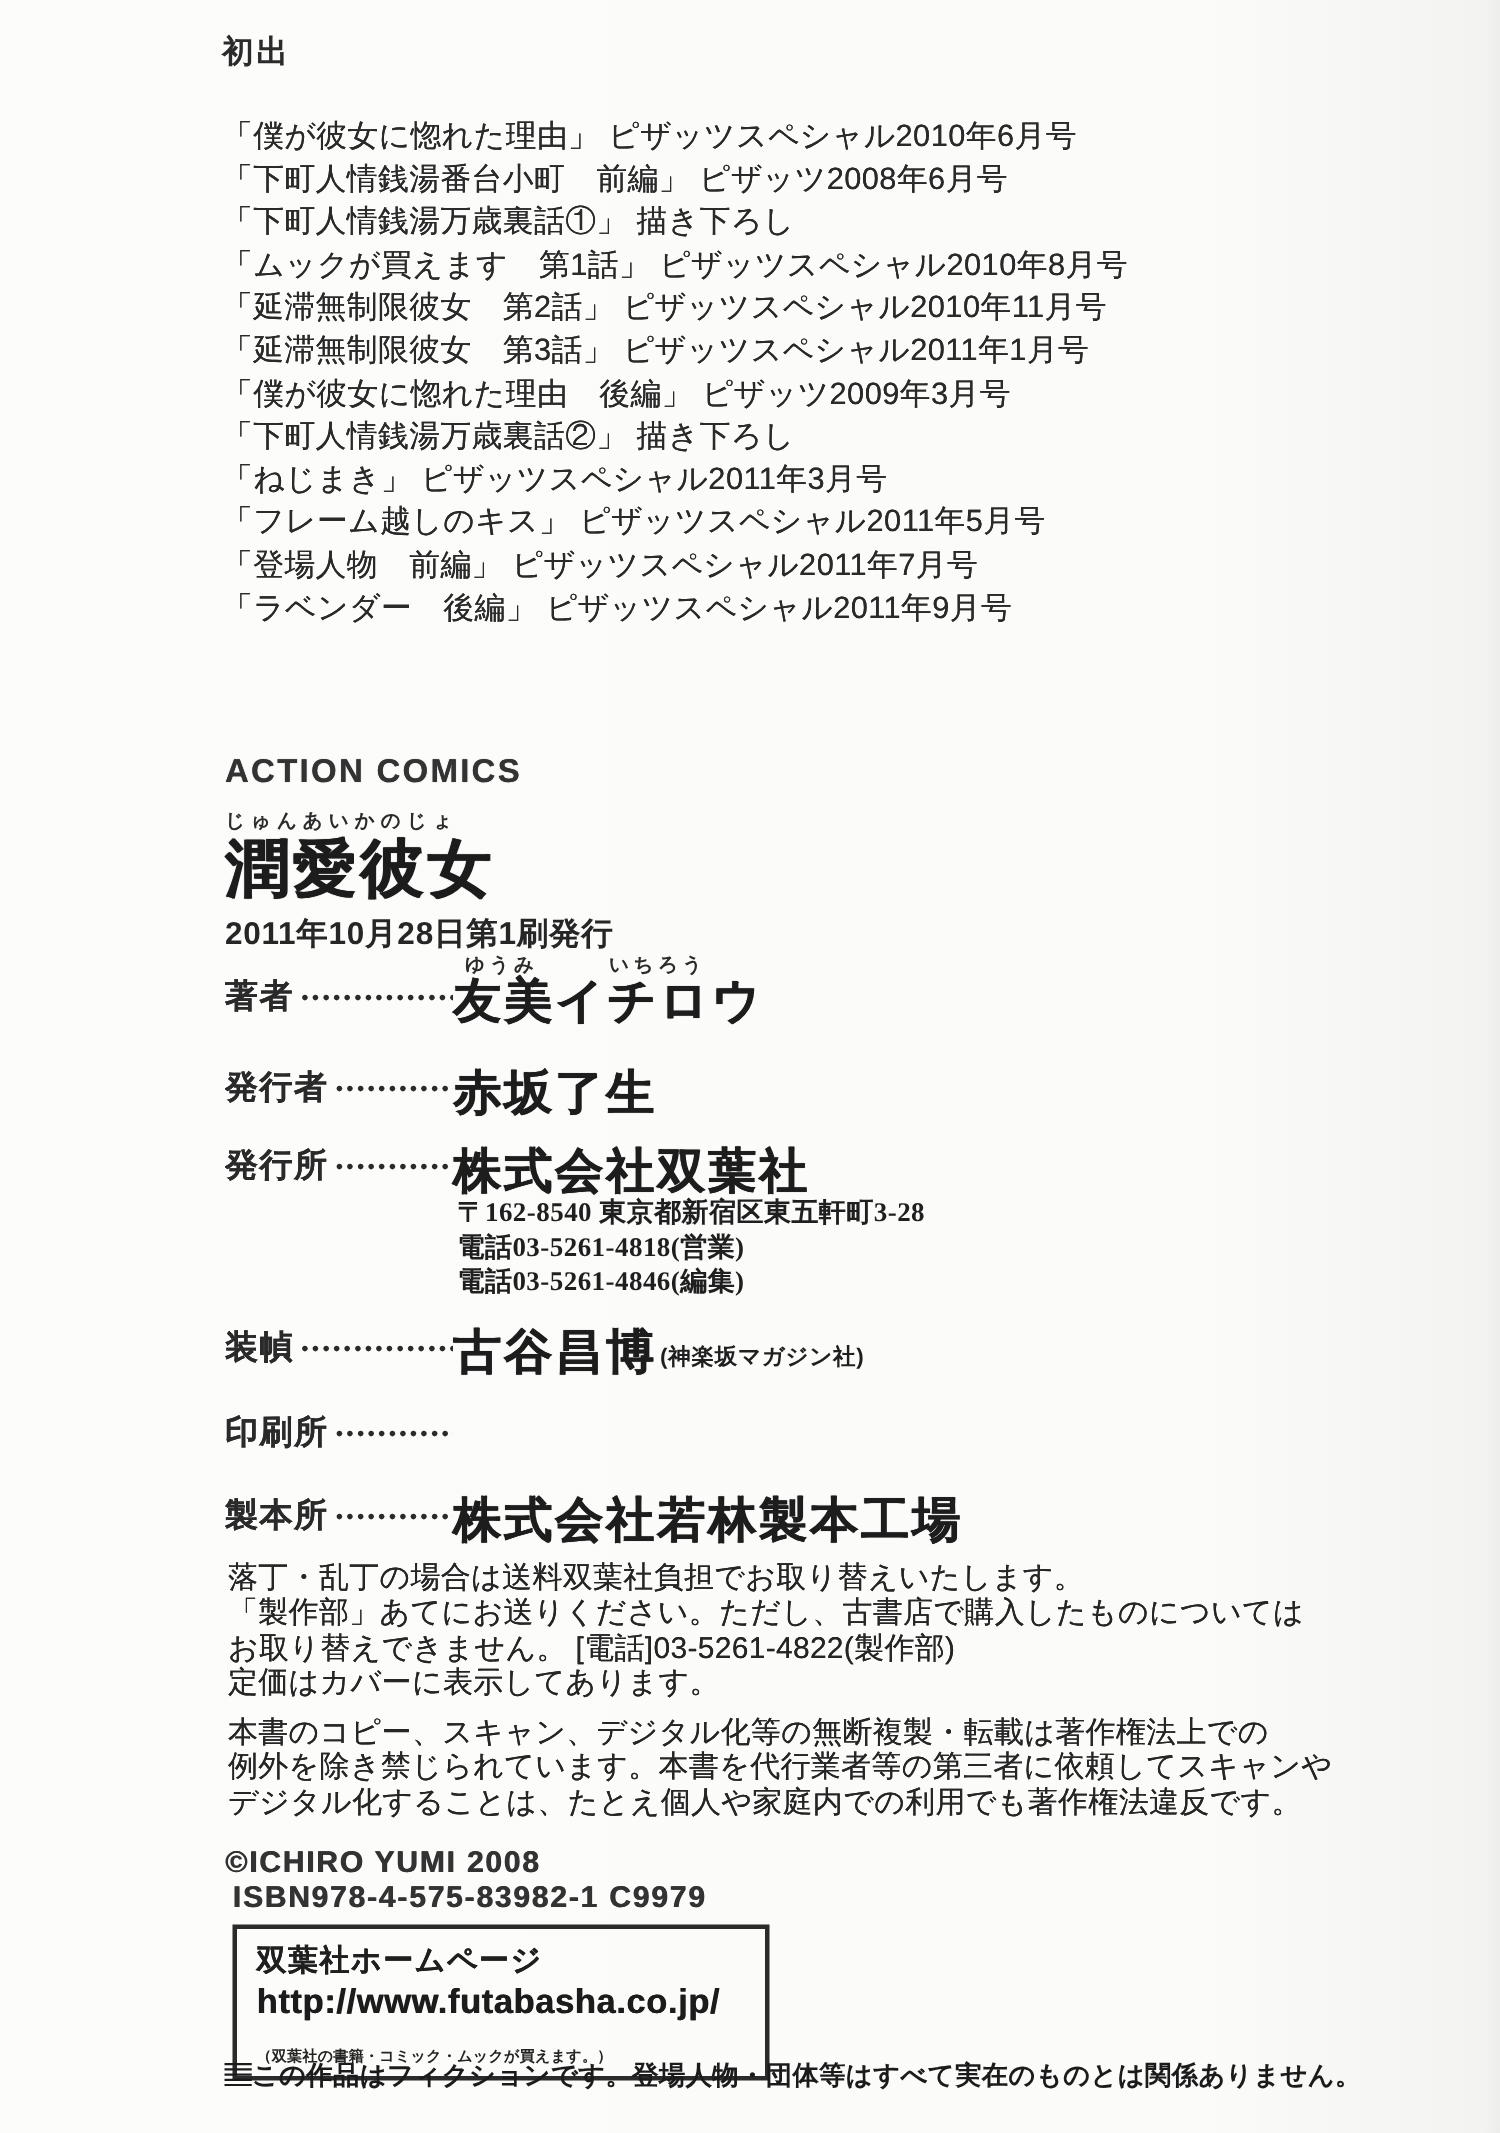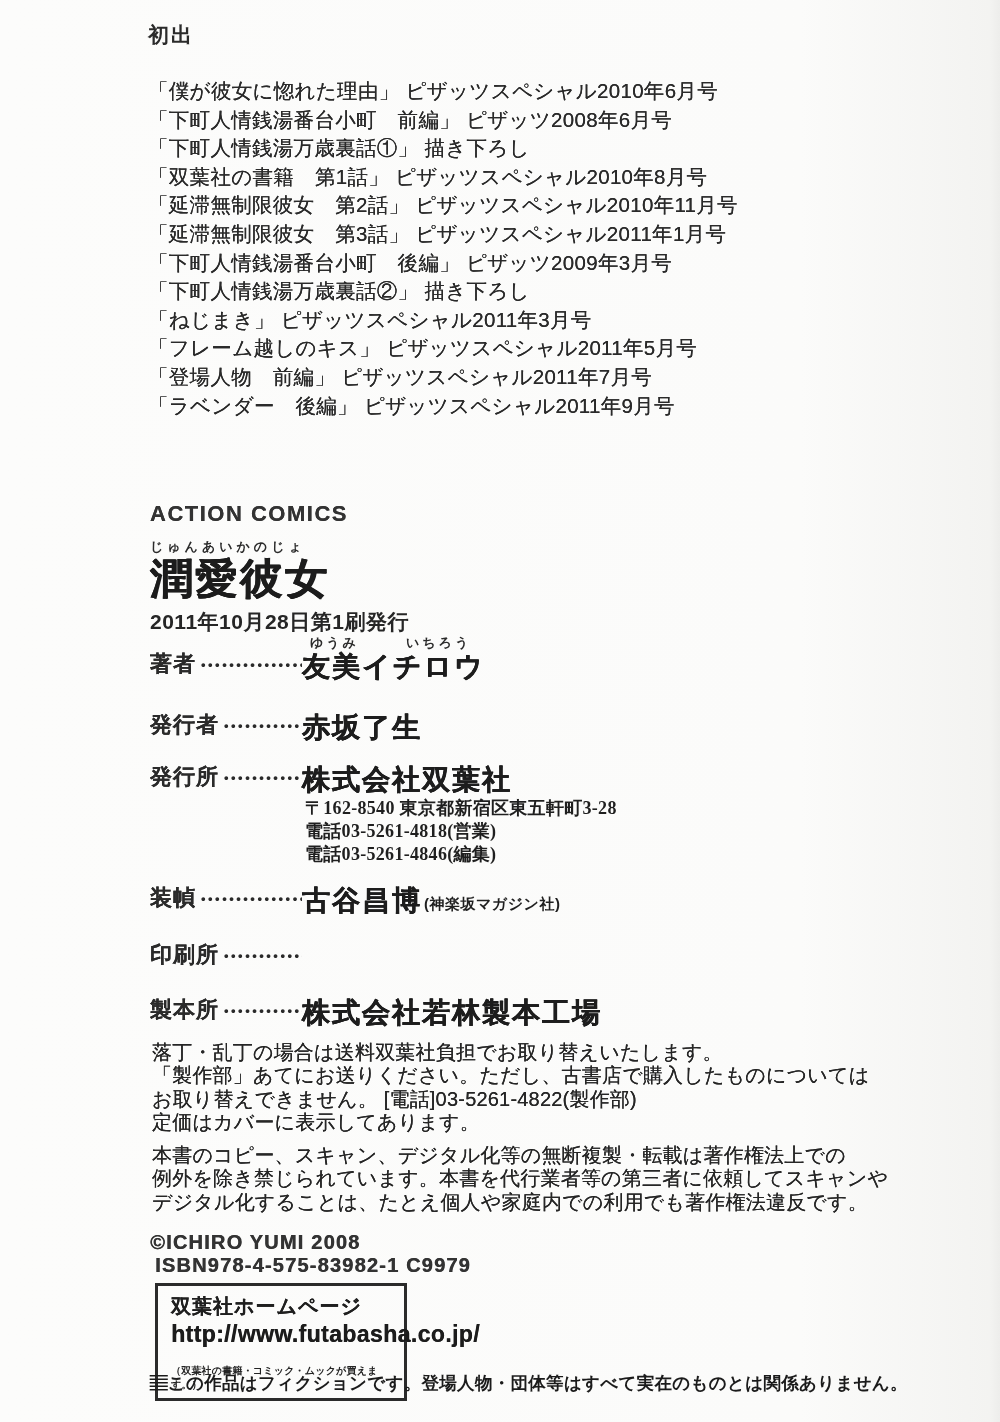--- a/index.html
+++ b/index.html
@@ -29,62 +29,62 @@
   .action-comics { font-size:22px; font-weight:900; letter-spacing:1.5px; color:#333; text-shadow:0 0 0.5px currentColor; }
   .title-furigana { margin-top:11px; font-size:13px; font-weight:700; letter-spacing:4px; color:#2b2b2b; }
   .book-title { margin-top:1px; font-size:42px; font-weight:900; letter-spacing:3px; line-height:44px; color:#1c1c1c; text-shadow:1px 0 0 currentColor, 0 0 0.6px currentColor; }
   .print-date { margin-top:7px; font-size:21px; font-weight:600; letter-spacing:0.5px; color:#262626; }
 
   
   .credit-row { position:absolute; left:150px; display:flex; align-items:flex-end; white-space:nowrap; }
   .credit-left { width:152px; flex:none; display:flex; align-items:center; overflow:hidden; padding-bottom:5px; }
   .credit-label { font-size:22px; font-weight:900; letter-spacing:1px; color:#2a2a2a; flex:none; text-shadow:0 0 0.4px currentColor; }
   .credit-dots { flex:1; overflow:hidden; white-space:nowrap; font-size:13px; font-weight:900; letter-spacing:2.5px; margin-left:5px; color:#2a2a2a; }
-  .credit-value { font-size:28px; font-weight:900; letter-spacing:2px; line-height:34px; color:#1d1d1d; text-shadow:0.5px 0 0 currentColor, 0 0 0.5px currentColor; }
+  .credit-value { font-size:32px; font-weight:900; letter-spacing:2px; line-height:34px; color:#1d1d1d; text-shadow:0.5px 0 0 currentColor, 0 0 0.5px currentColor; }
   .value-wrap { position:relative; display:inline-block; }
   .ruby { position:absolute; top:-16px; font-size:13px; font-weight:700; letter-spacing:3px; color:#2b2b2b; }
   .ruby-left { left:8px; }
   .ruby-right { left:104px; }
   .value-note { font-size:15px; font-weight:800; letter-spacing:0.5px; color:#1f1f1f; padding-bottom:4px; margin-left:2px; }
 
   .publisher-address { position:absolute; left:305px; top:797px; font-family:"Liberation Serif", serif; font-size:18px; font-weight:600; line-height:23px; letter-spacing:0.3px; color:#1f1f1f; white-space:nowrap; }
 
   
   .notice { position:absolute; left:152px; font-size:20px; line-height:23.4px; letter-spacing:0.2px; font-weight:500; color:#262626; white-space:nowrap; text-shadow:0 0 0.3px currentColor; }
   .notice-replacement { top:1041px; }
   .notice-copyright-law { top:1144px; }
 
   
   .copyright-block { position:absolute; left:150px; top:1231px; font-size:20px; font-weight:900; letter-spacing:1.2px; line-height:23px; color:#333; text-shadow:0.5px 0 0 currentColor; }
   .isbn-line { margin-left:5px; }
 
   
-  .homepage-box { position:absolute; left:155px; top:1283px; width:252px; border:3px solid #2b2b2b; padding:7px 12px 6px 13px; background:transparent; }
+  .homepage-box { position:absolute; left:155px; top:1283px; width:358px; border:3px solid #2b2b2b; padding:7px 12px 6px 13px; background:transparent; }
   .hp-title { font-size:20px; font-weight:900; letter-spacing:1px; color:#1f1f1f; text-shadow:0 0 0.4px currentColor; }
   .hp-url { font-size:23px; font-weight:900; letter-spacing:0.4px; color:#1c1c1c; margin-top:1px; text-shadow:0.4px 0 0 currentColor; }
   .hp-note { font-size:10px; font-weight:700; letter-spacing:0.2px; color:#242424; margin-top:16px; }
 
   
   .disclaimer { position:absolute; left:150px; top:1371px; font-family:"Liberation Serif", serif; font-size:17.5px; font-weight:600; letter-spacing:0.3px; color:#1b1b1b; white-space:nowrap; }
 </style>
 </head>
 <body>
 
 <div class="page">
 
   <section class="shohatsu">
     <div class="shohatsu-heading">初出</div>
     <ul class="shohatsu-list">
       <li>「僕が彼女に惚れた理由」 ピザッツスペシャル2010年6月号</li>
       <li>「下町人情銭湯番台小町　前編」 ピザッツ2008年6月号</li>
       <li>「下町人情銭湯万歳裏話①」 描き下ろし</li>
-      <li>「双葉社の書籍　第1話」 ピザッツスペシャル2010年8月号</li>
+      <li>「ムックが買えます　第1話」 ピザッツスペシャル2010年8月号</li>
       <li>「延滞無制限彼女　第2話」 ピザッツスペシャル2010年11月号</li>
       <li>「延滞無制限彼女　第3話」 ピザッツスペシャル2011年1月号</li>
-      <li>「下町人情銭湯番台小町　後編」 ピザッツ2009年3月号</li>
+      <li>「僕が彼女に惚れた理由　後編」 ピザッツ2009年3月号</li>
       <li>「下町人情銭湯万歳裏話②」 描き下ろし</li>
       <li>「ねじまき」 ピザッツスペシャル2011年3月号</li>
       <li>「フレーム越しのキス」 ピザッツスペシャル2011年5月号</li>
       <li>「登場人物　前編」 ピザッツスペシャル2011年7月号</li>
       <li>「ラベンダー　後編」 ピザッツスペシャル2011年9月号</li>
     </ul>
   </section>
 
   <section class="book-head">
     <div class="action-comics">ACTION COMICS</div>

